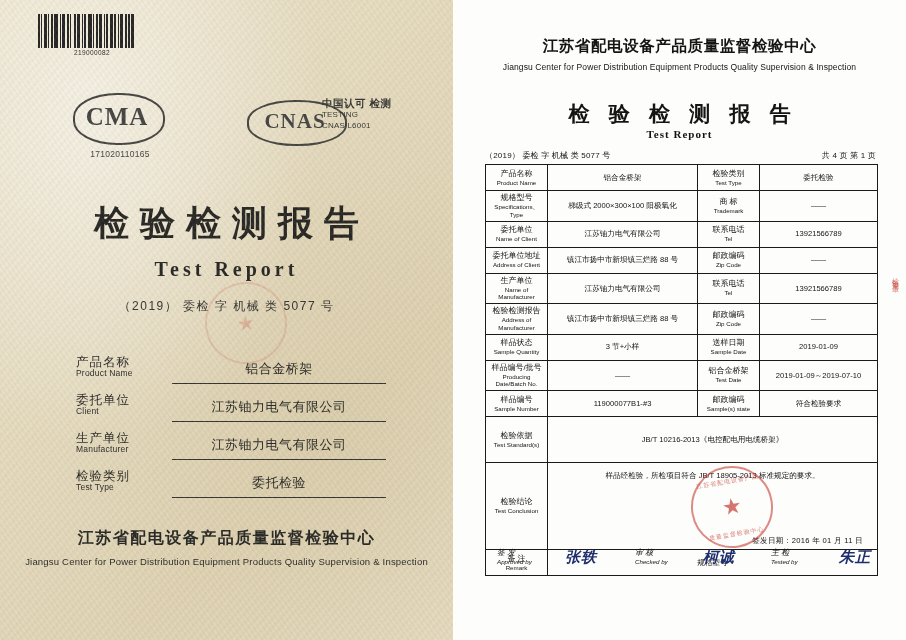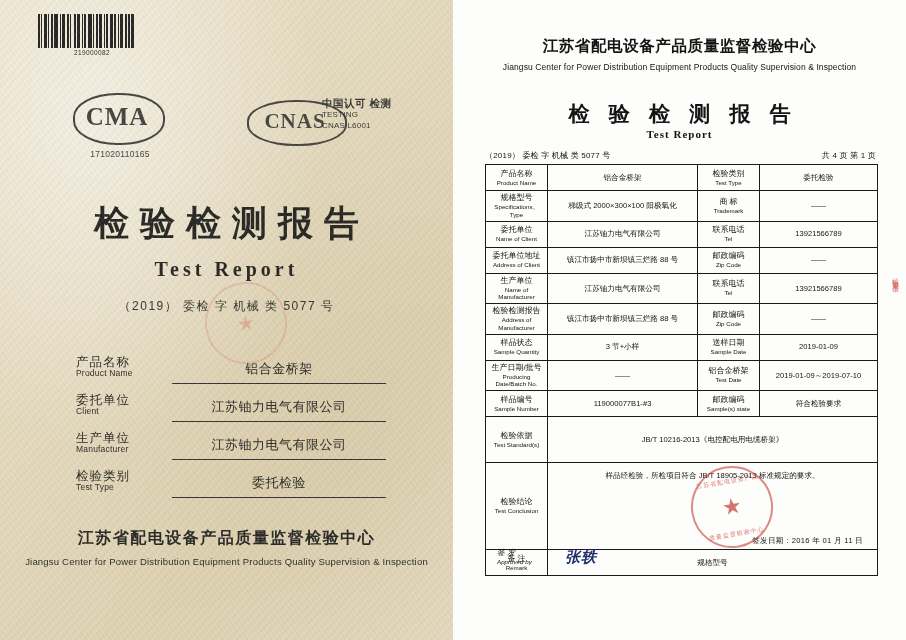--- a/index.html
+++ b/index.html
@@ -441,21 +441,21 @@
           <td class="val">3 节+小样</td>
           <td class="lab">
             <span class="cn">送样日期</span>
             <span class="en">Sample Date</span>
           </td>
           <td class="val">2019-01-09</td>
         </tr>
 
         <tr class="h30">
           <td class="lab">
-            <span class="cn">生产日期/批号</span>
+            <span class="cn">样品编号/批号</span>
             <span class="en">Producing Date/Batch No.</span>
           </td>
           <td class="val">——</td>
           <td class="lab">
             <span class="cn">铝合金桥架</span>
             <span class="en">Test Date</span>
           </td>
           <td class="val">2019-01-09～2019-07-10</td>
         </tr>
 
@@ -512,16 +512,30 @@
     <div class="edge-stamp">检验专用章</div>
 
     <div class="sigrow">
       <div class="sigbox sig1">
         <div class="lab">
           <span class="cn">签  发</span>
           <span class="en">Approved by</span>
         </div>
         <div class="name">张轶</div>
       </div>
+      <div class="sigbox sig2">
+        <div class="lab">
+          <span class="cn">审  核</span>
+          <span class="en">Checked by</span>
+        </div>
+        <div class="name">柯诚</div>
+      </div>
+      <div class="sigbox sig3">
+        <div class="lab">
+          <span class="cn">主  检</span>
+          <span class="en">Tested by</span>
+        </div>
+        <div class="name">朱正</div>
+      </div>
     </div>
 
   </div>
 </div>
 
 </body></html>

